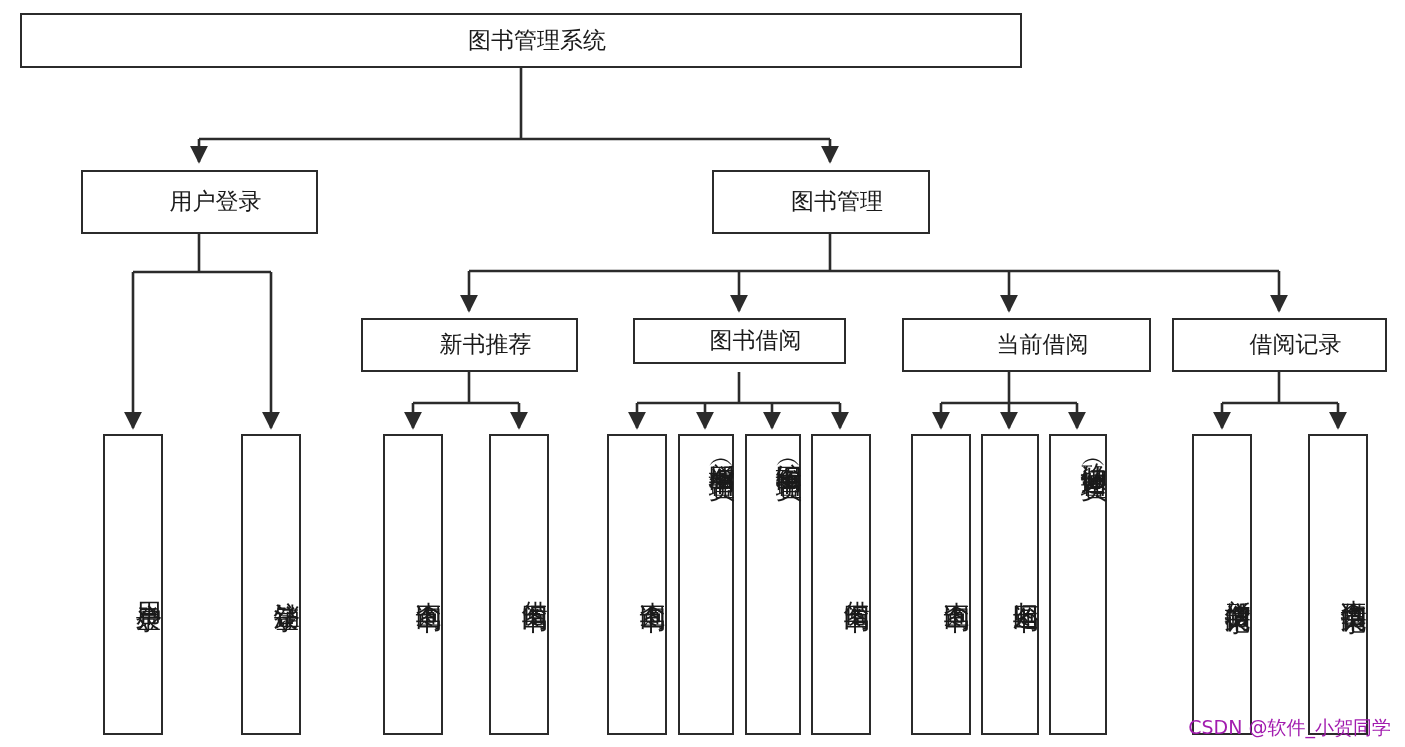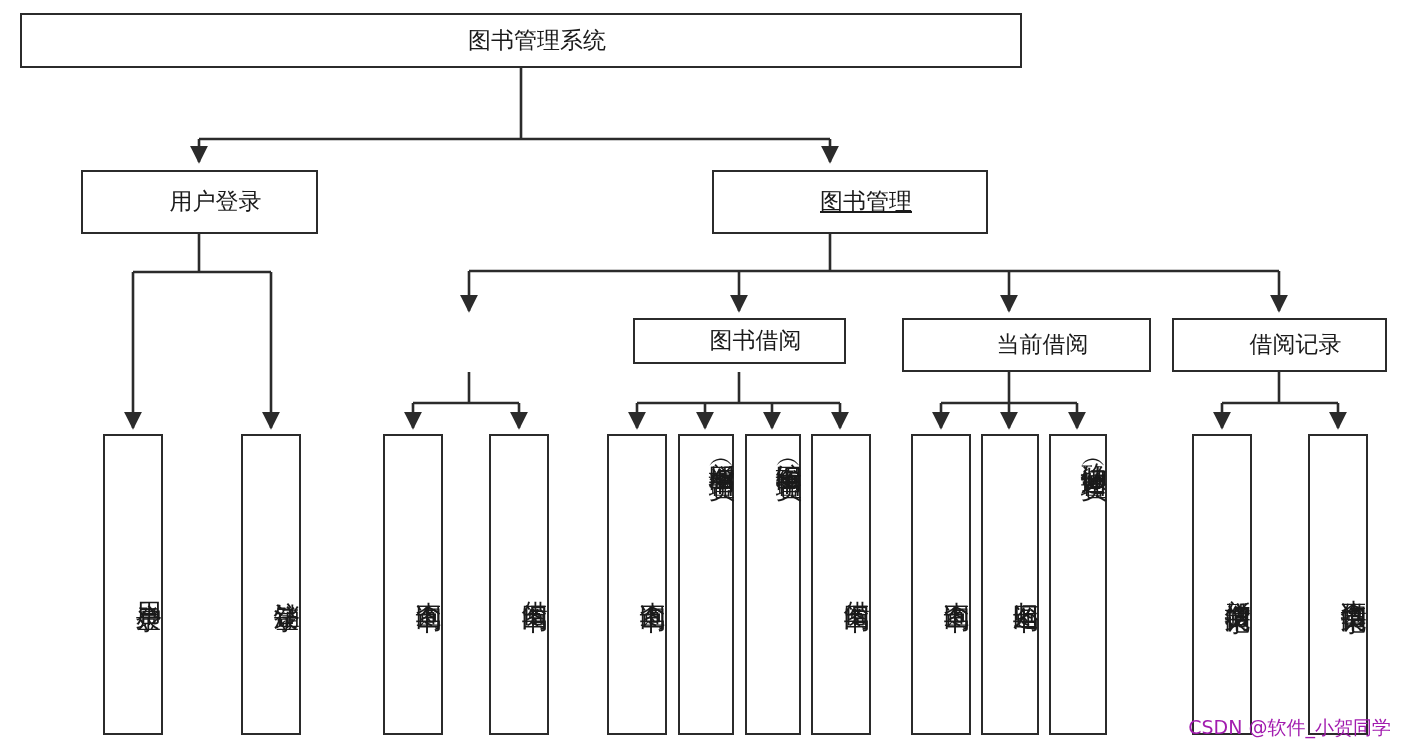--- a/index.html
+++ b/index.html
@@ -125,24 +125,27 @@
     </g>
   </svg>
 
   <div class="node horiz" style="left:20px; top:13px; width:1002px; height:55px;">
     <span class="label">图书管理系统</span>
   </div>
 
   <div class="node horiz" style="left:81px; top:170px; width:237px; height:64px;">
     <span class="label">用户登录</span>
   </div>
-  <div class="node horiz" style="left:712px; top:170px; width:276px; height:64px;text-decoration:underline;">
+  <div class="node horiz" style="left:712px; top:170px; width:218px; height:64px;">
     <span class="label">图书管理</span>
   </div>
 
+  <div class="node horiz" style="left:361px; top:318px; width:217px; height:54px;">
+    <span class="label">新书推荐</span>
+  </div>
   <div class="node horiz" style="left:633px; top:318px; width:213px; height:46px;">
     <span class="label">图书借阅</span>
   </div>
   <div class="node horiz" style="left:902px; top:318px; width:249px; height:54px;">
     <span class="label">当前借阅</span>
   </div>
   <div class="node horiz" style="left:1172px; top:318px; width:215px; height:54px;">
     <span class="label">借阅记录</span>
   </div>
 

